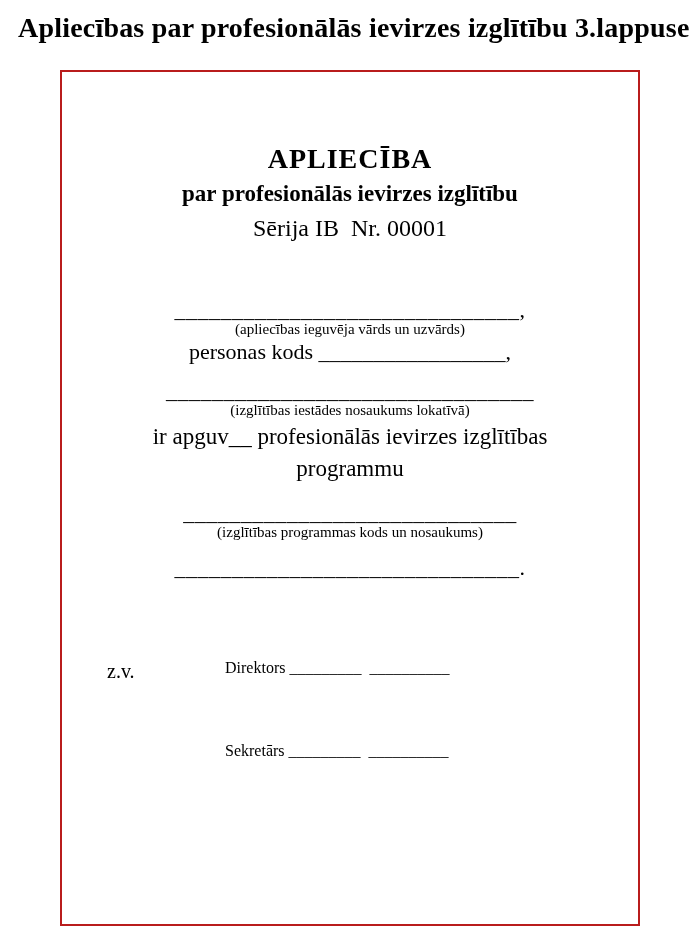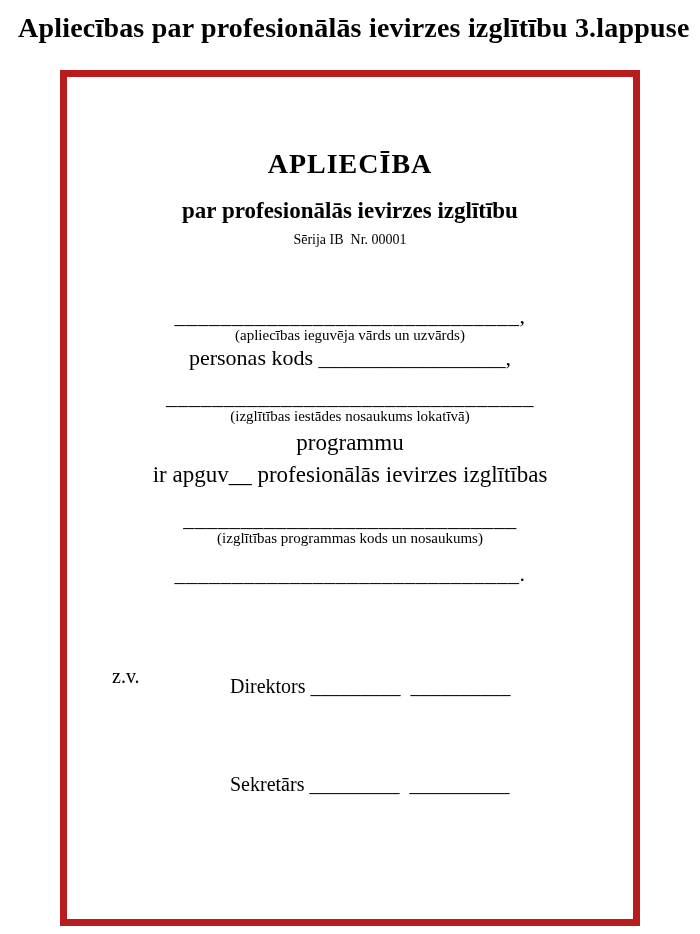--- a/index.html
+++ b/index.html
@@ -20,41 +20,41 @@
     margin: 12px 0 0 18px;
     white-space: pre-wrap;
     letter-spacing: 0.2px;
   }
   .cert-box {
     position: relative;
     box-sizing: border-box;
     width: 580px;
     height: 856px;
     margin: 26px auto 0 auto;
-    border: 7px solid #b91c1c;
+    border: 2px solid #b91c1c;
     padding-top: 72px;
   }
   .center-text {
     text-align: center;
     white-space: pre-wrap;
   }
   .cert-title {
     font-size: 28px;
     font-weight: bold;
     letter-spacing: 1px;
     line-height: 1.1;
   }
   .cert-subtitle {
     font-size: 23px;
     font-weight: bold;
-    margin-top: 18px;
+    margin-top: 6px;
     line-height: 1.1;
   }
   .cert-series {
-    font-size: 14px;
+    font-size: 24px;
     margin-top: 9px;
     line-height: 1.1;
   }
   .blank-line {
     font-size: 22px;
     line-height: 1.0;
     letter-spacing: 0.5px;
   }
   .name-blank { margin-top: 58px; }
   .caption {
@@ -72,21 +72,21 @@
   .statement {
     font-size: 23px;
     line-height: 1.25;
     margin-top: 4px;
   }
   .program-blank { margin-top: 18px; }
   .closing-blank { margin-top: 16px; }
   .sig-block {
     margin-top: 44px;
     margin-left: 163px;
-    font-size: 20px;
+    font-size: 16px;
     white-space: pre-wrap;
   }
   .sig-line { line-height: 1.1; }
   .sig-line + .sig-line { margin-top: 30px; }
   .seal-label {
     position: absolute;
     left: 45px;
     top: 588px;
     font-size: 20px;
   }
@@ -108,23 +108,23 @@
 
   <div class="caption center-text">(apliecības ieguvēja vārds un uzvārds)</div>
 
   <div class="personal-code center-text">personas kods _________________,</div>
 
   <div class="blank-line institution-blank center-text">________________________________</div>
 
   <div class="caption center-text">(izglītības iestādes nosaukums lokatīvā)</div>
 
 
+  <div class="statement center-text">ir apguv__ profesionālās ievirzes izglītības</div>
+
   <div class="statement center-text">programmu</div>
-
-  <div class="statement center-text">ir apguv__ profesionālās ievirzes izglītības</div>
 
   <div class="blank-line program-blank center-text">_____________________________</div>
 
   <div class="caption center-text">(izglītības programmas kods un nosaukums)</div>
 
   <div class="blank-line closing-blank center-text">______________________________.</div>
 
   <div class="seal-label">z.v.</div>
 
   <div class="sig-block">

